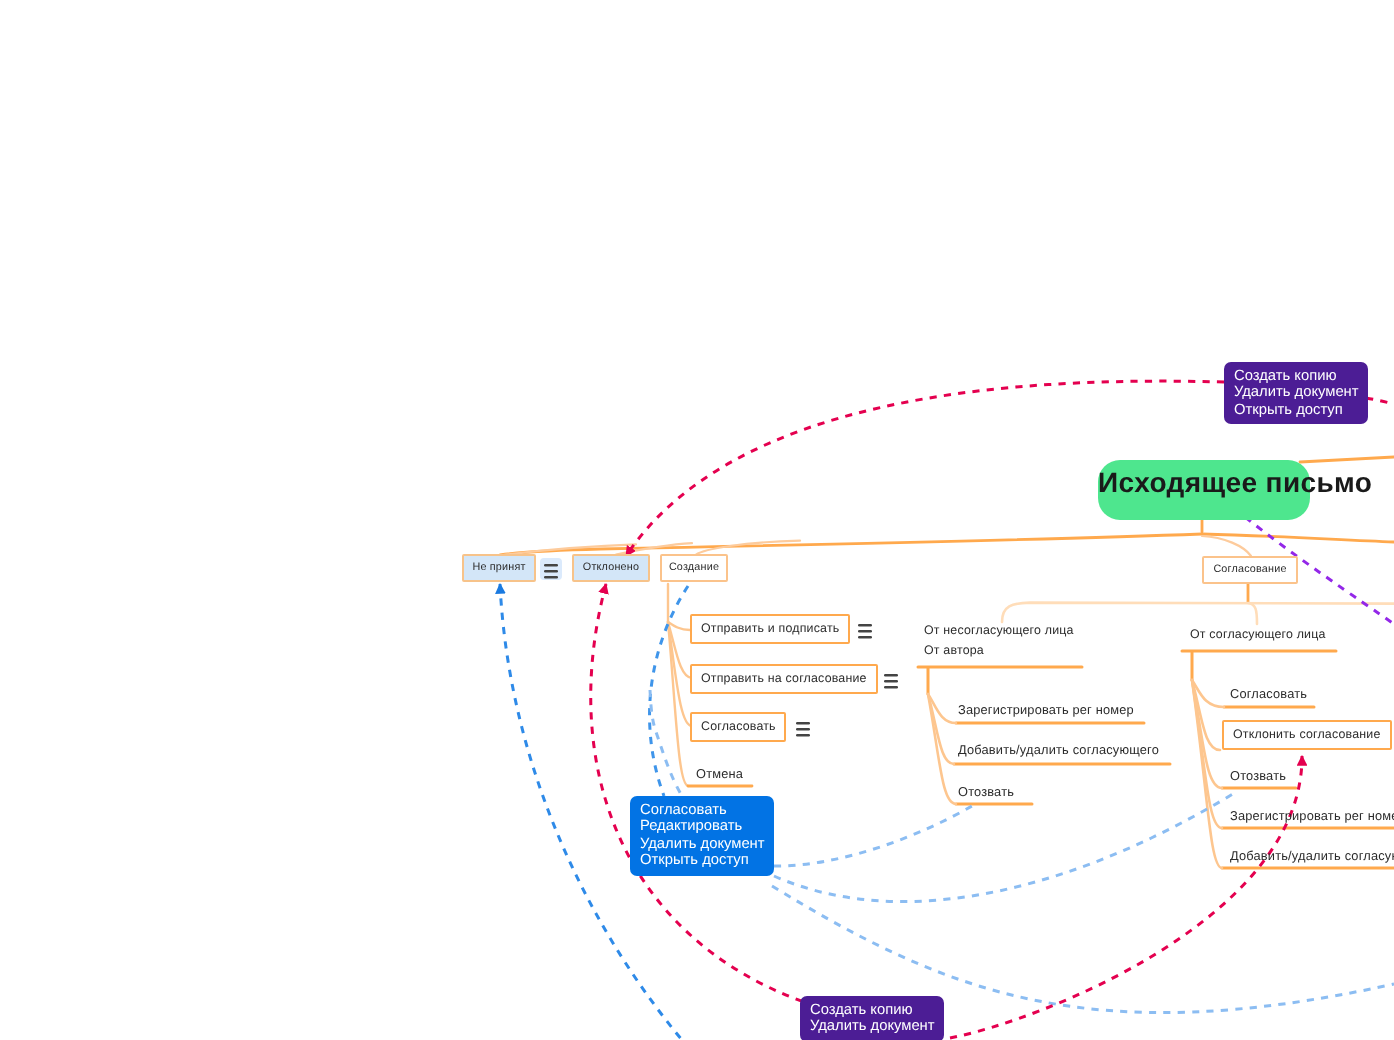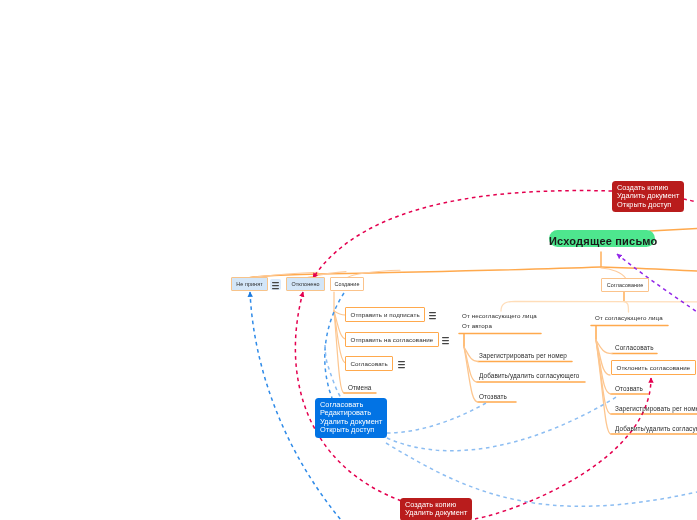--- a/index.html
+++ b/index.html
@@ -7,36 +7,36 @@
        -webkit-font-smoothing:antialiased;}
   #stage{position:relative;width:697px;height:520px;background:#fff;}
   svg.layer{position:absolute;left:0;top:0;width:697px;height:520px;overflow:visible;pointer-events:none;}
   .node{position:absolute;box-sizing:border-box;white-space:nowrap;}
 
   
   .chip{height:14px;line-height:13px;font-size:5.4px;text-align:center;
         border:1px solid #f7c38a;border-radius:1px;color:#2b2b2b;letter-spacing:.1px;}
   .chip.filled{background:#d3e6f8;}
   .chip.outline{background:#fff;border-color:#fbc38b;}
-  .chip.root{background:#4ee68e;border:none;border-radius:11px;height:17px;line-height:22px;
-             font-size:11px;font-weight:bold;color:#1a1a1a;letter-spacing:.2px;}
+  .chip.root{background:#4ee68e;border:none;border-radius:11px;height:30px;line-height:22px;
+             font-size:14px;font-weight:bold;color:#1a1a1a;letter-spacing:.2px;}
 
   
   .abox{border:1.4px solid #ffa94d;border-radius:1px;background:#fff;height:15px;line-height:14px;
         font-size:6.2px;color:#2b2b2b;padding:0 4.5px;letter-spacing:.1px;}
   .plain{font-size:6.4px;color:#2b2b2b;height:11px;line-height:11px;letter-spacing:.1px;}
   .grp{font-size:6.2px;color:#2b2b2b;line-height:10px;letter-spacing:.1px;}
 
   
   .ham{width:11px;height:11px;border-radius:2px;}
   .ham svg{display:block;}
 
   
   .callout{border-radius:3.5px;padding:2.5px 5px 3px 5px;font-size:7.4px;line-height:8.5px;color:#fff;}
-  .callout.crimson{background:#b91c1c;}
+  .callout.crimson{background:#4c1d95;}
   .callout.blue{background:#0273e4;}
 </style>
 </head>
 <body>
 
 <div id="stage">
 
   <svg class="layer">
     <g fill="none" stroke="#ffa94d" stroke-width="1.4" stroke-linecap="round">
 

